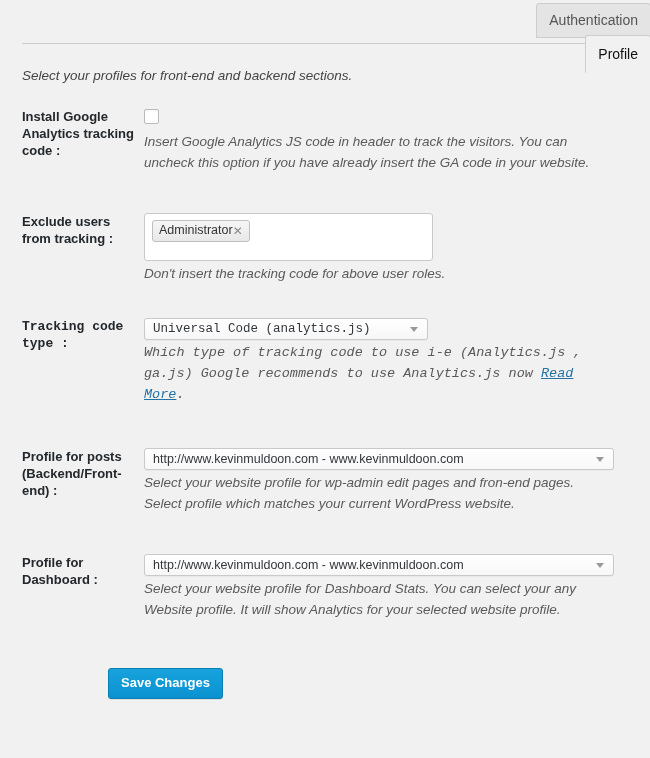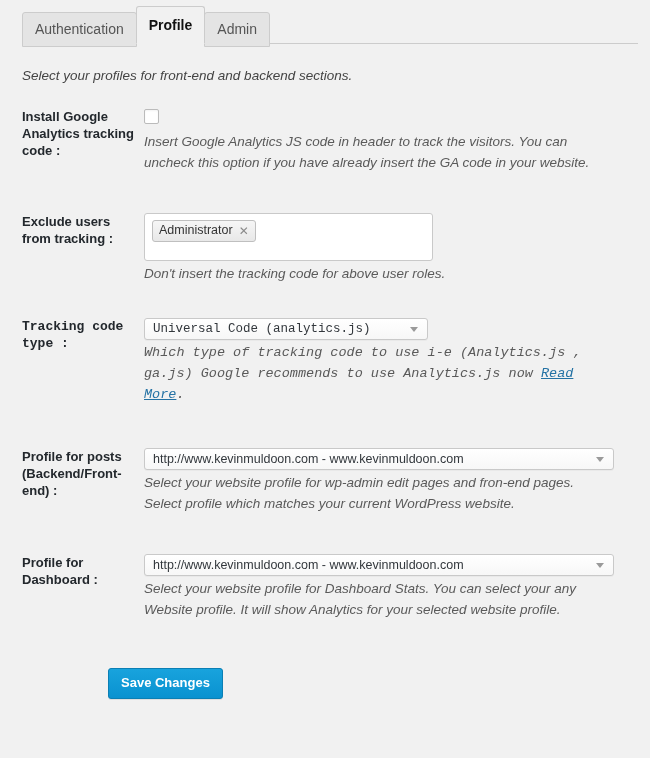--- a/index.html
+++ b/index.html
@@ -35,41 +35,42 @@
   }
   .tab-list {
     position: relative;
     z-index: 2;
     display: flex;
     align-items: flex-end;
     height: 44px;
     list-style: none;
     margin: 0;
     padding: 0;
+    flex-direction: column;
   }
   .tab {
     position: relative;
     display: block;
     margin: 0 -1px 0 0;
     padding: 7px 12px 8px 12px;
     font-size: 14px;
     line-height: 18px;
     color: #555555;
     background: #e4e4e4;
     border: 1px solid #cccccc;
     border-bottom: 1px solid #cccccc;
     border-radius: 3px 3px 0 0;
     cursor: pointer;
     white-space: nowrap;
     top: 3px;
   }
   .tab.active {
     background: #f1f1f1;
     color: #111111;
-    font-weight: bold;
+    font-weight: normal;
     border-bottom-color: #f1f1f1;
     padding-top: 9px;
     padding-bottom: 9px;
     top: 0;
     z-index: 3;
   }
 
   
   .intro {
     margin: 24px 0 0 22px;
@@ -142,21 +143,21 @@
     height: 48px;
     background: #ffffff;
     border: 1px solid #c9c9c9;
     border-radius: 3px;
     padding: 6px 7px;
     cursor: text;
   }
   .token {
     display: inline-flex;
     align-items: center;
-    gap: 6px;
+    gap: 0;
     background: #ededed;
     border: 1px solid #bfbfbf;
     border-radius: 3px;
     padding: 2px 6px 3px 6px;
     font-size: 12.5px;
     line-height: 15px;
     color: #333333;
     background-image: linear-gradient(#f6f6f6, #e8e8e8);
   }
   .token-x {
@@ -224,21 +225,20 @@
   }
 </style>
 </head>
 <body>
 
 <div class="tab-strip">
   <div class="tab-rule"></div>
   <ul class="tab-list">
     <li class="tab">Authentication</li>
     <li class="tab active">Profile</li>
-    <li class="tab">Admin</li>
   </ul>
 </div>
 
 <p class="intro">Select your profiles for front-end and backend sections.</p>
 
 <div class="form">
 
   <div class="row r1">
     <div class="row-label">Install Google Analytics tracking code :</div>
     <div class="row-field">

